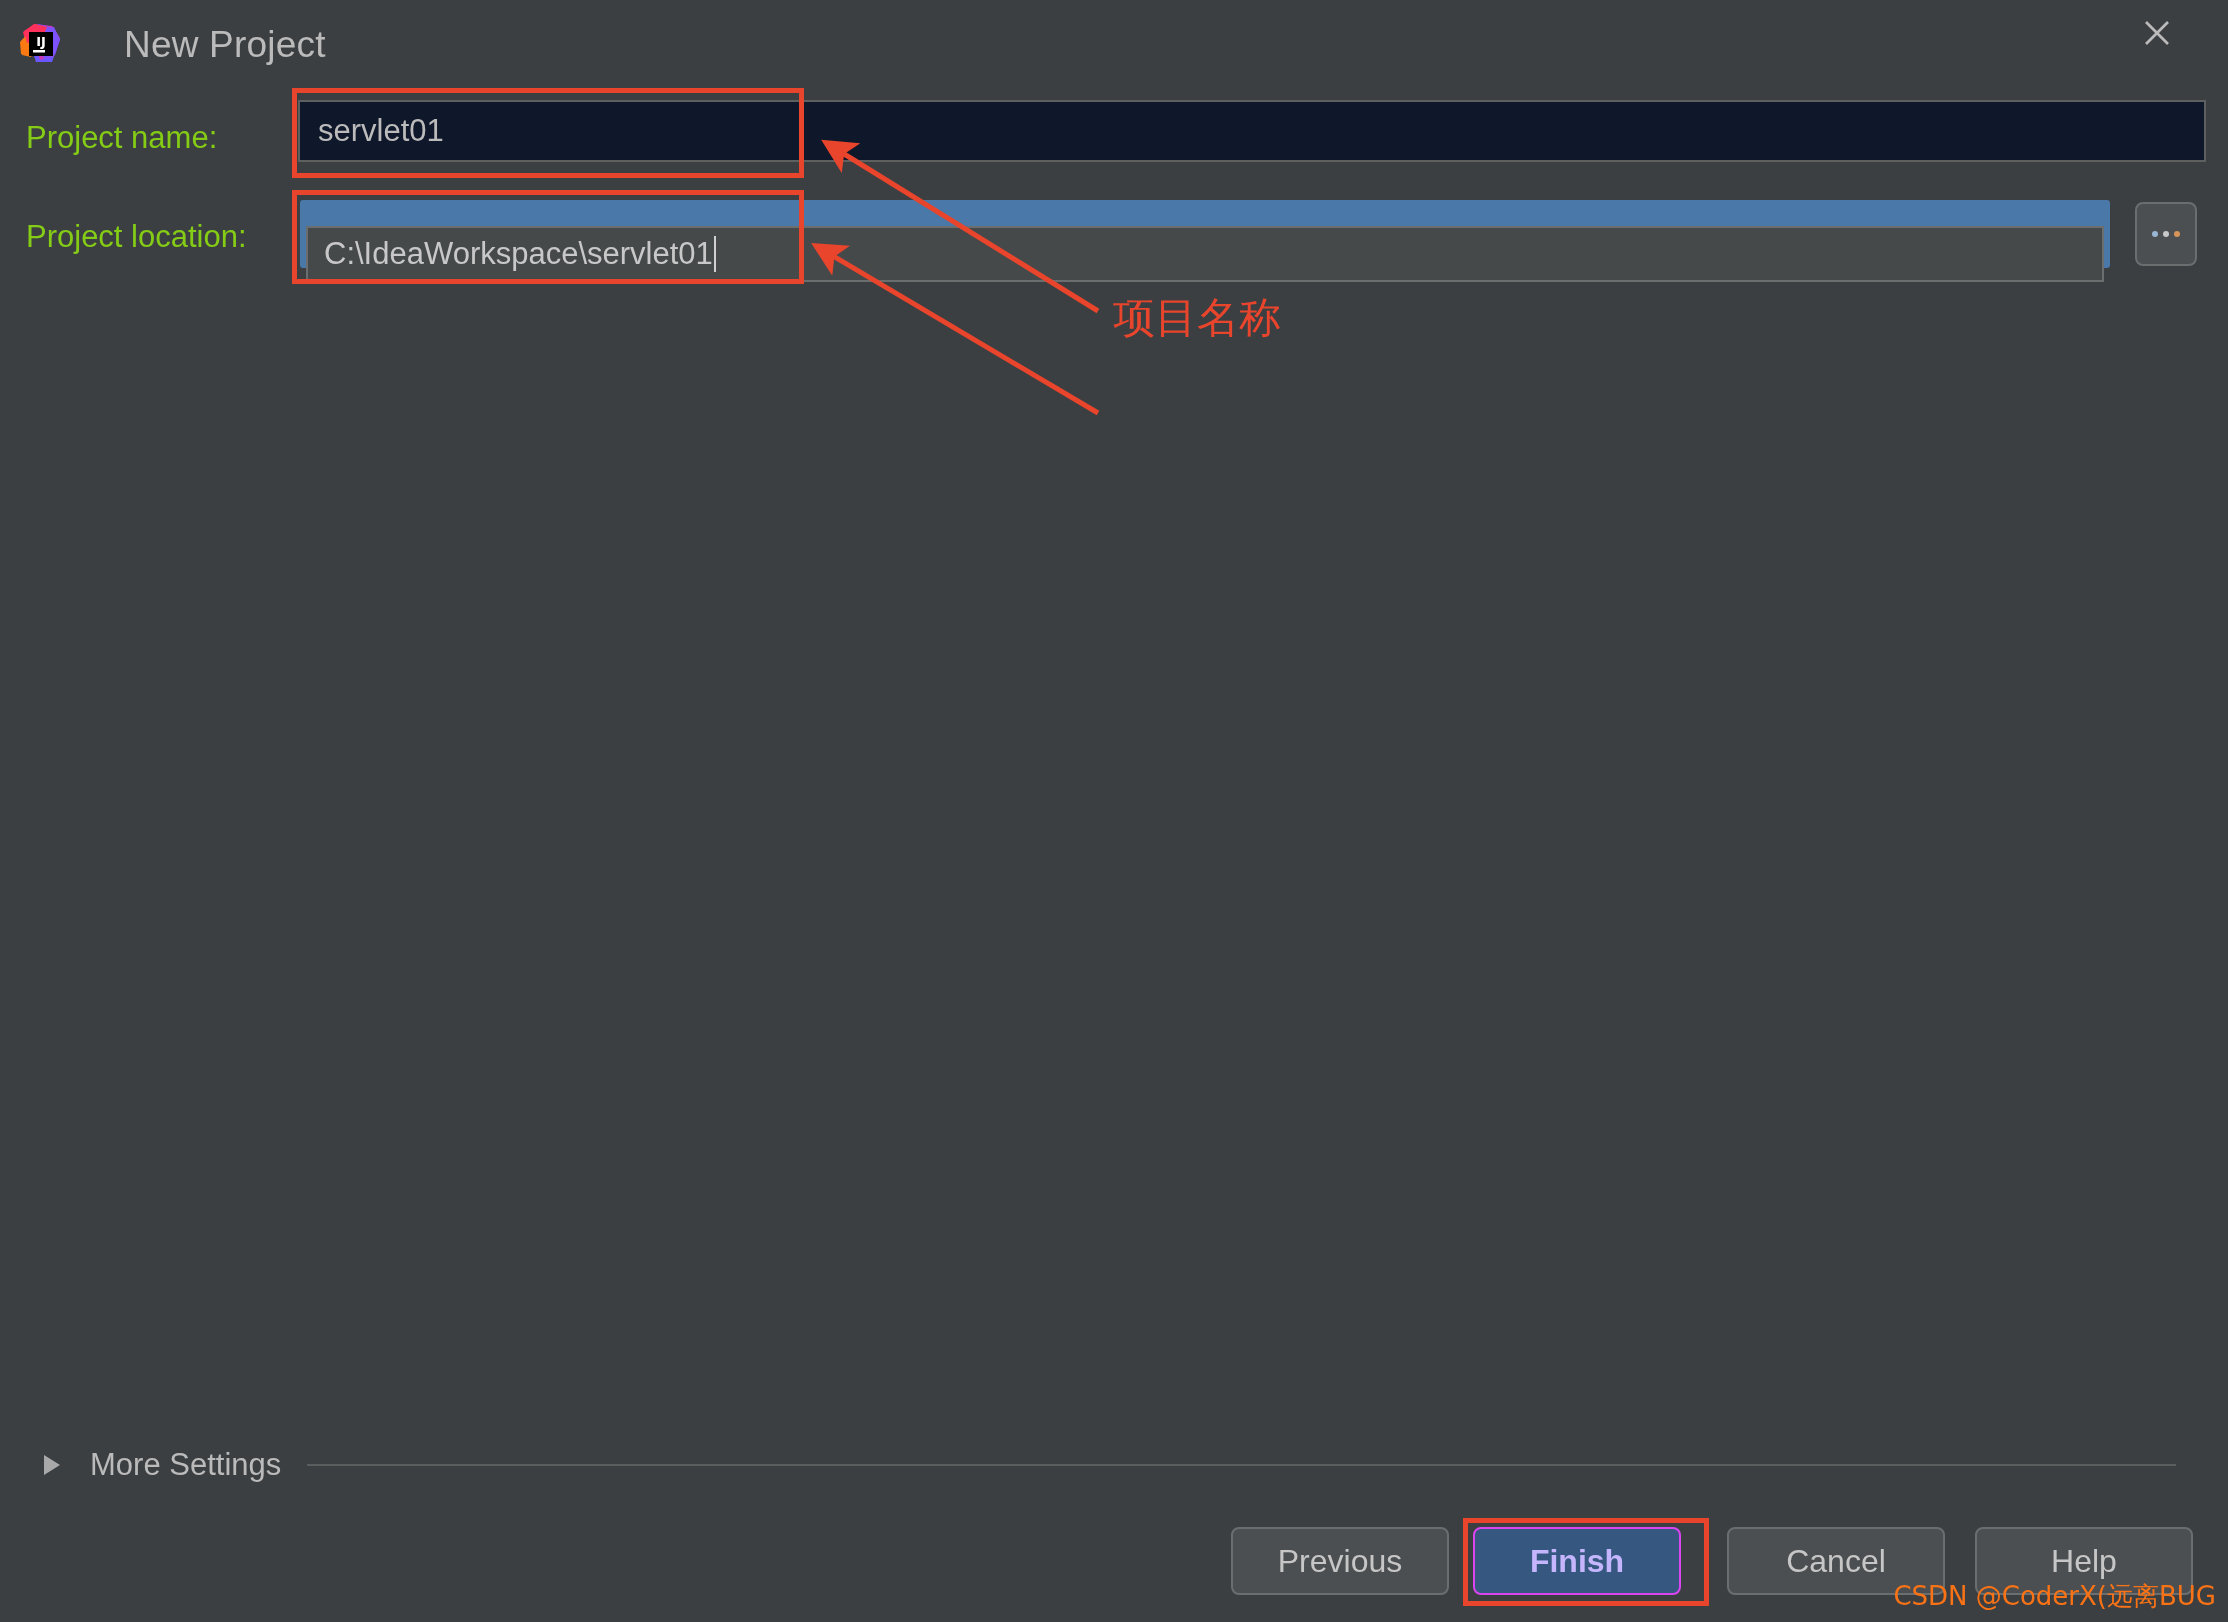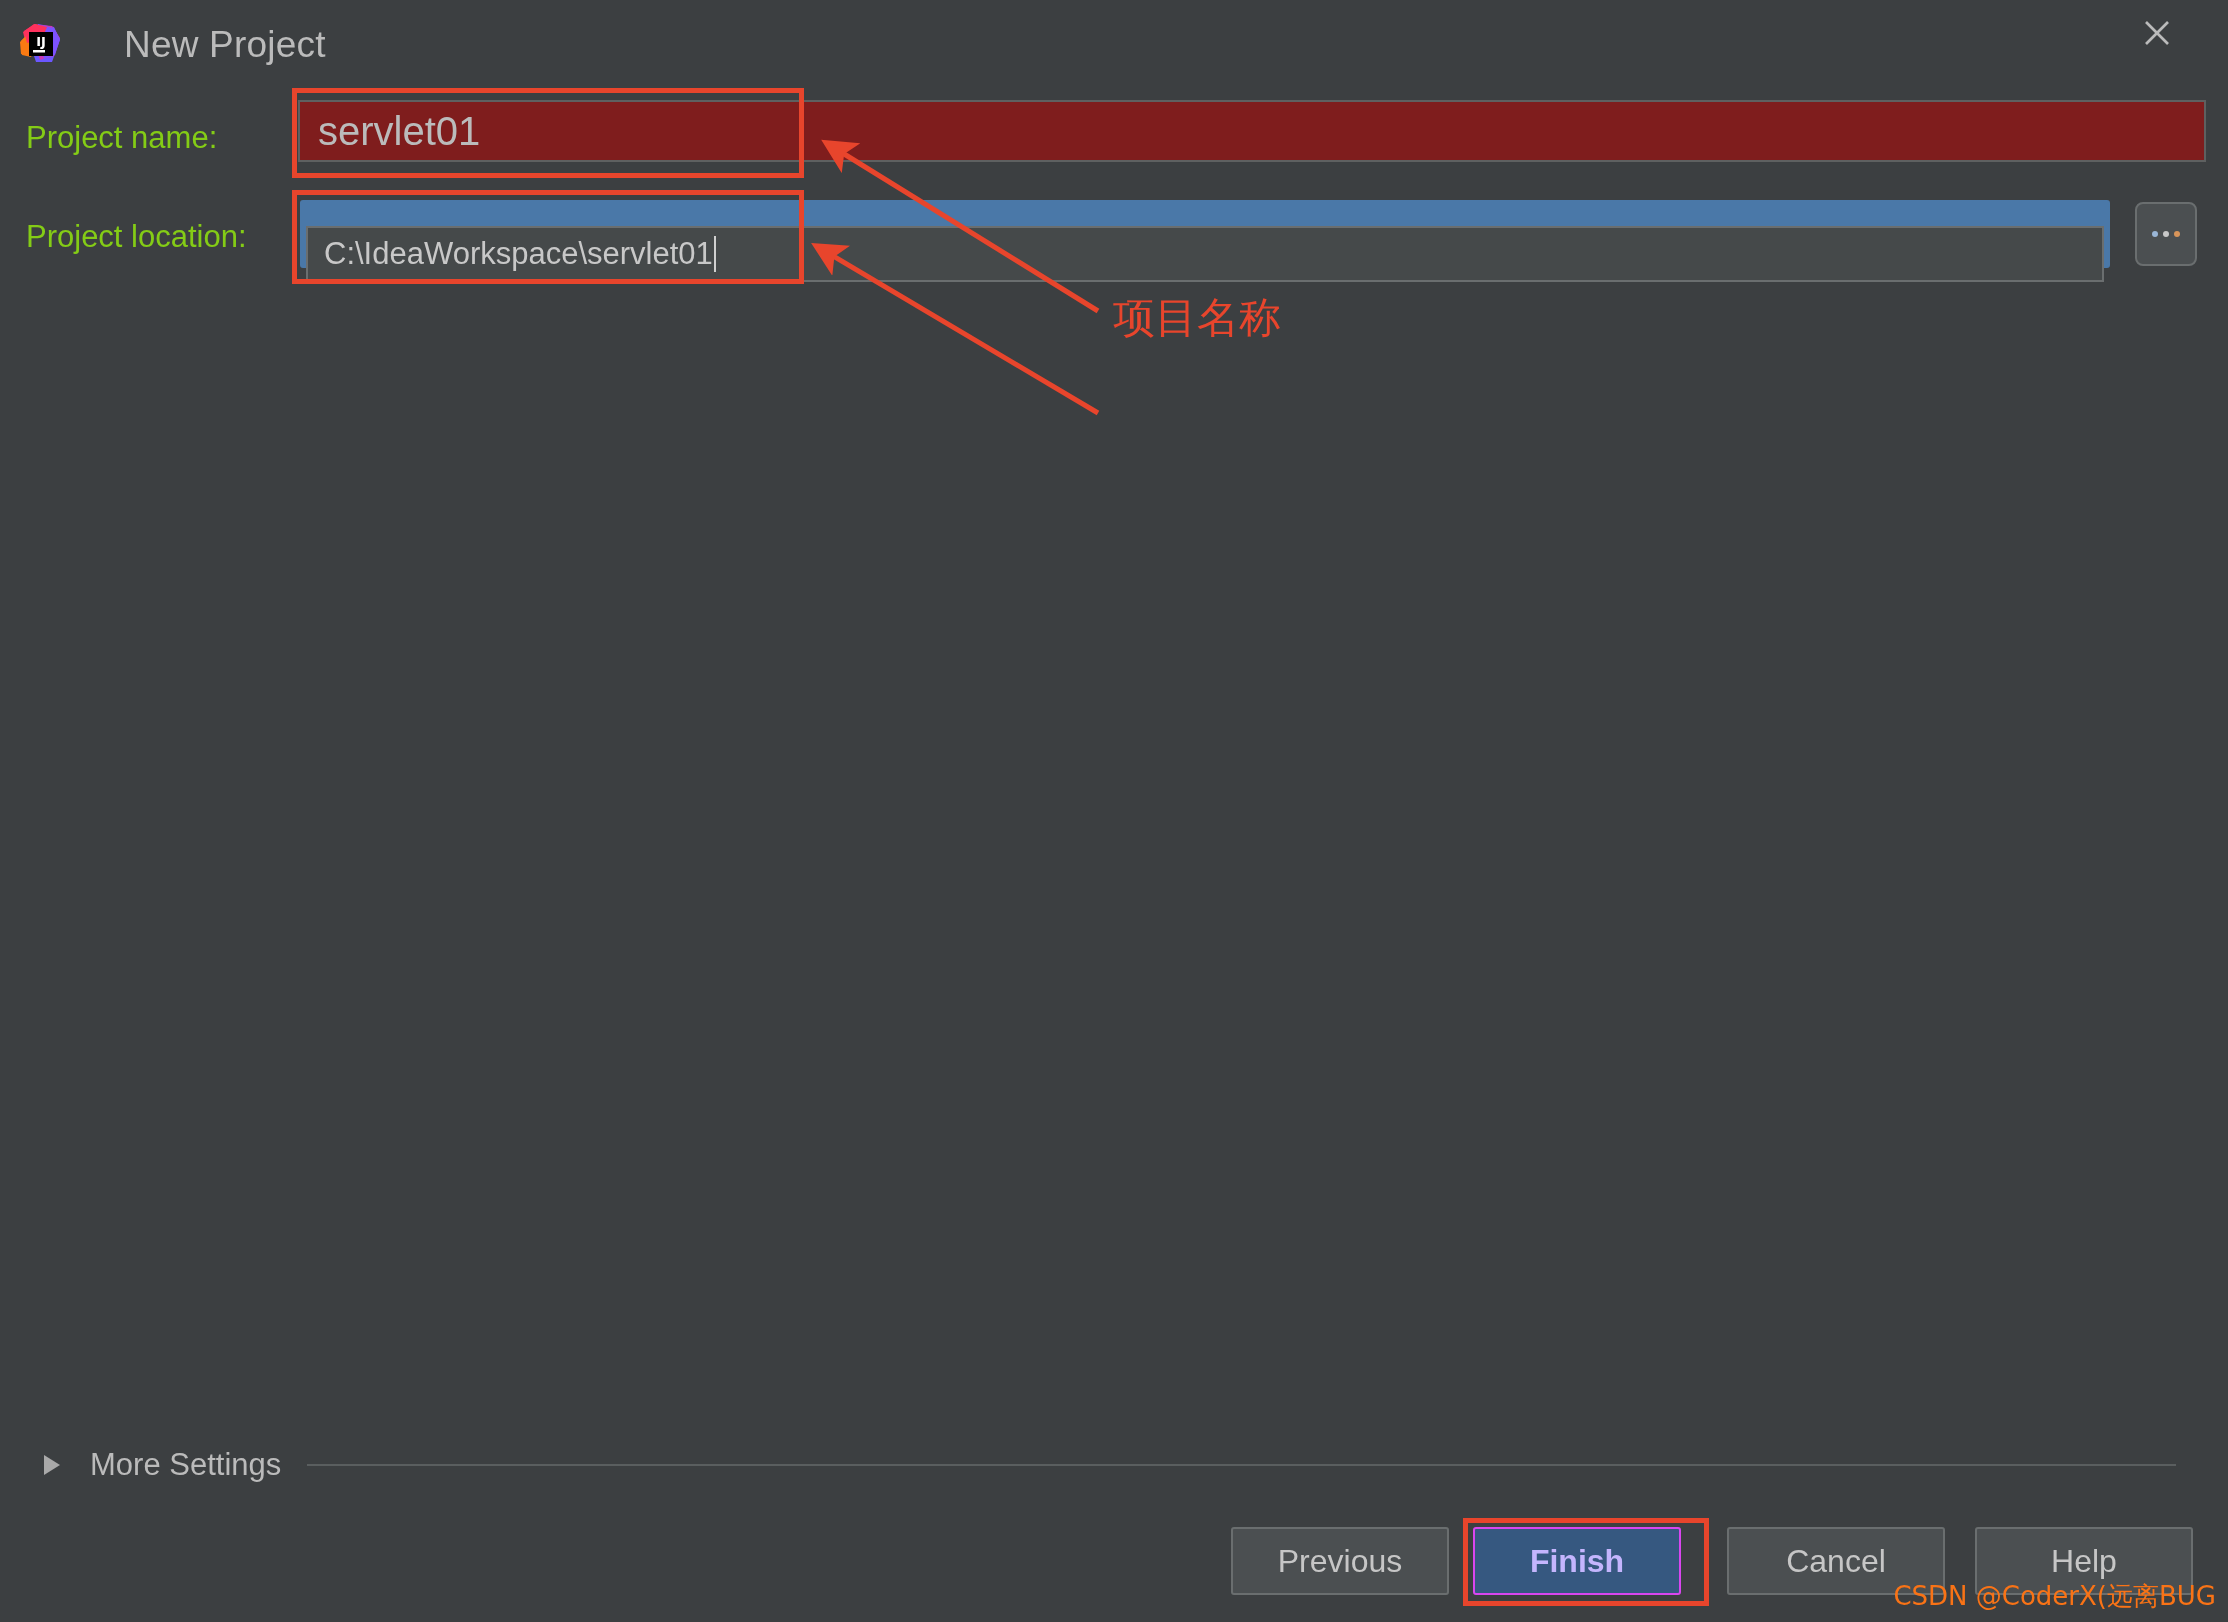--- a/index.html
+++ b/index.html
@@ -61,24 +61,24 @@
     font-size: 31px;
     color: #84cc16;
     white-space: nowrap;
     text-align: left;
   }
   #label-project-name { left: 26px; top: 120px; }
   #label-project-location { left: 26px; top: 219px; }
 
   .text-field {
     position: absolute;
-    background: #7f1d1d;
+    background: #0f172a;
     border: 2px solid #5E6060;
     color: #BBBBBB;
-    font-size: 40px;
+    font-size: 31px;
     font-family: "Liberation Sans", "DejaVu Sans", sans-serif;
     padding: 0 18px;
     display: flex;
     align-items: center;
     white-space: nowrap;
     overflow: hidden;
   }
 
   #project-name-field {
     left: 298px; top: 100px;
@@ -190,21 +190,21 @@
     background: #5A5E5F;
     flex: 1 1 auto;
   }
 
   
   .dlg-button {
     position: absolute;
     height: 68px;
     background: #4B4F51;
     border: 2px solid #6A6E6F;
-    border-radius: 3px;
+    border-radius: 8px;
     color: #C6C6C6;
     font-size: 32px;
     display: flex;
     align-items: center;
     justify-content: center;
     white-space: nowrap;
   }
   #btn-previous { left: 1231px; top: 1527px; width: 218px; }
   #btn-finish {
     left: 1473px; top: 1527px; width: 208px;

